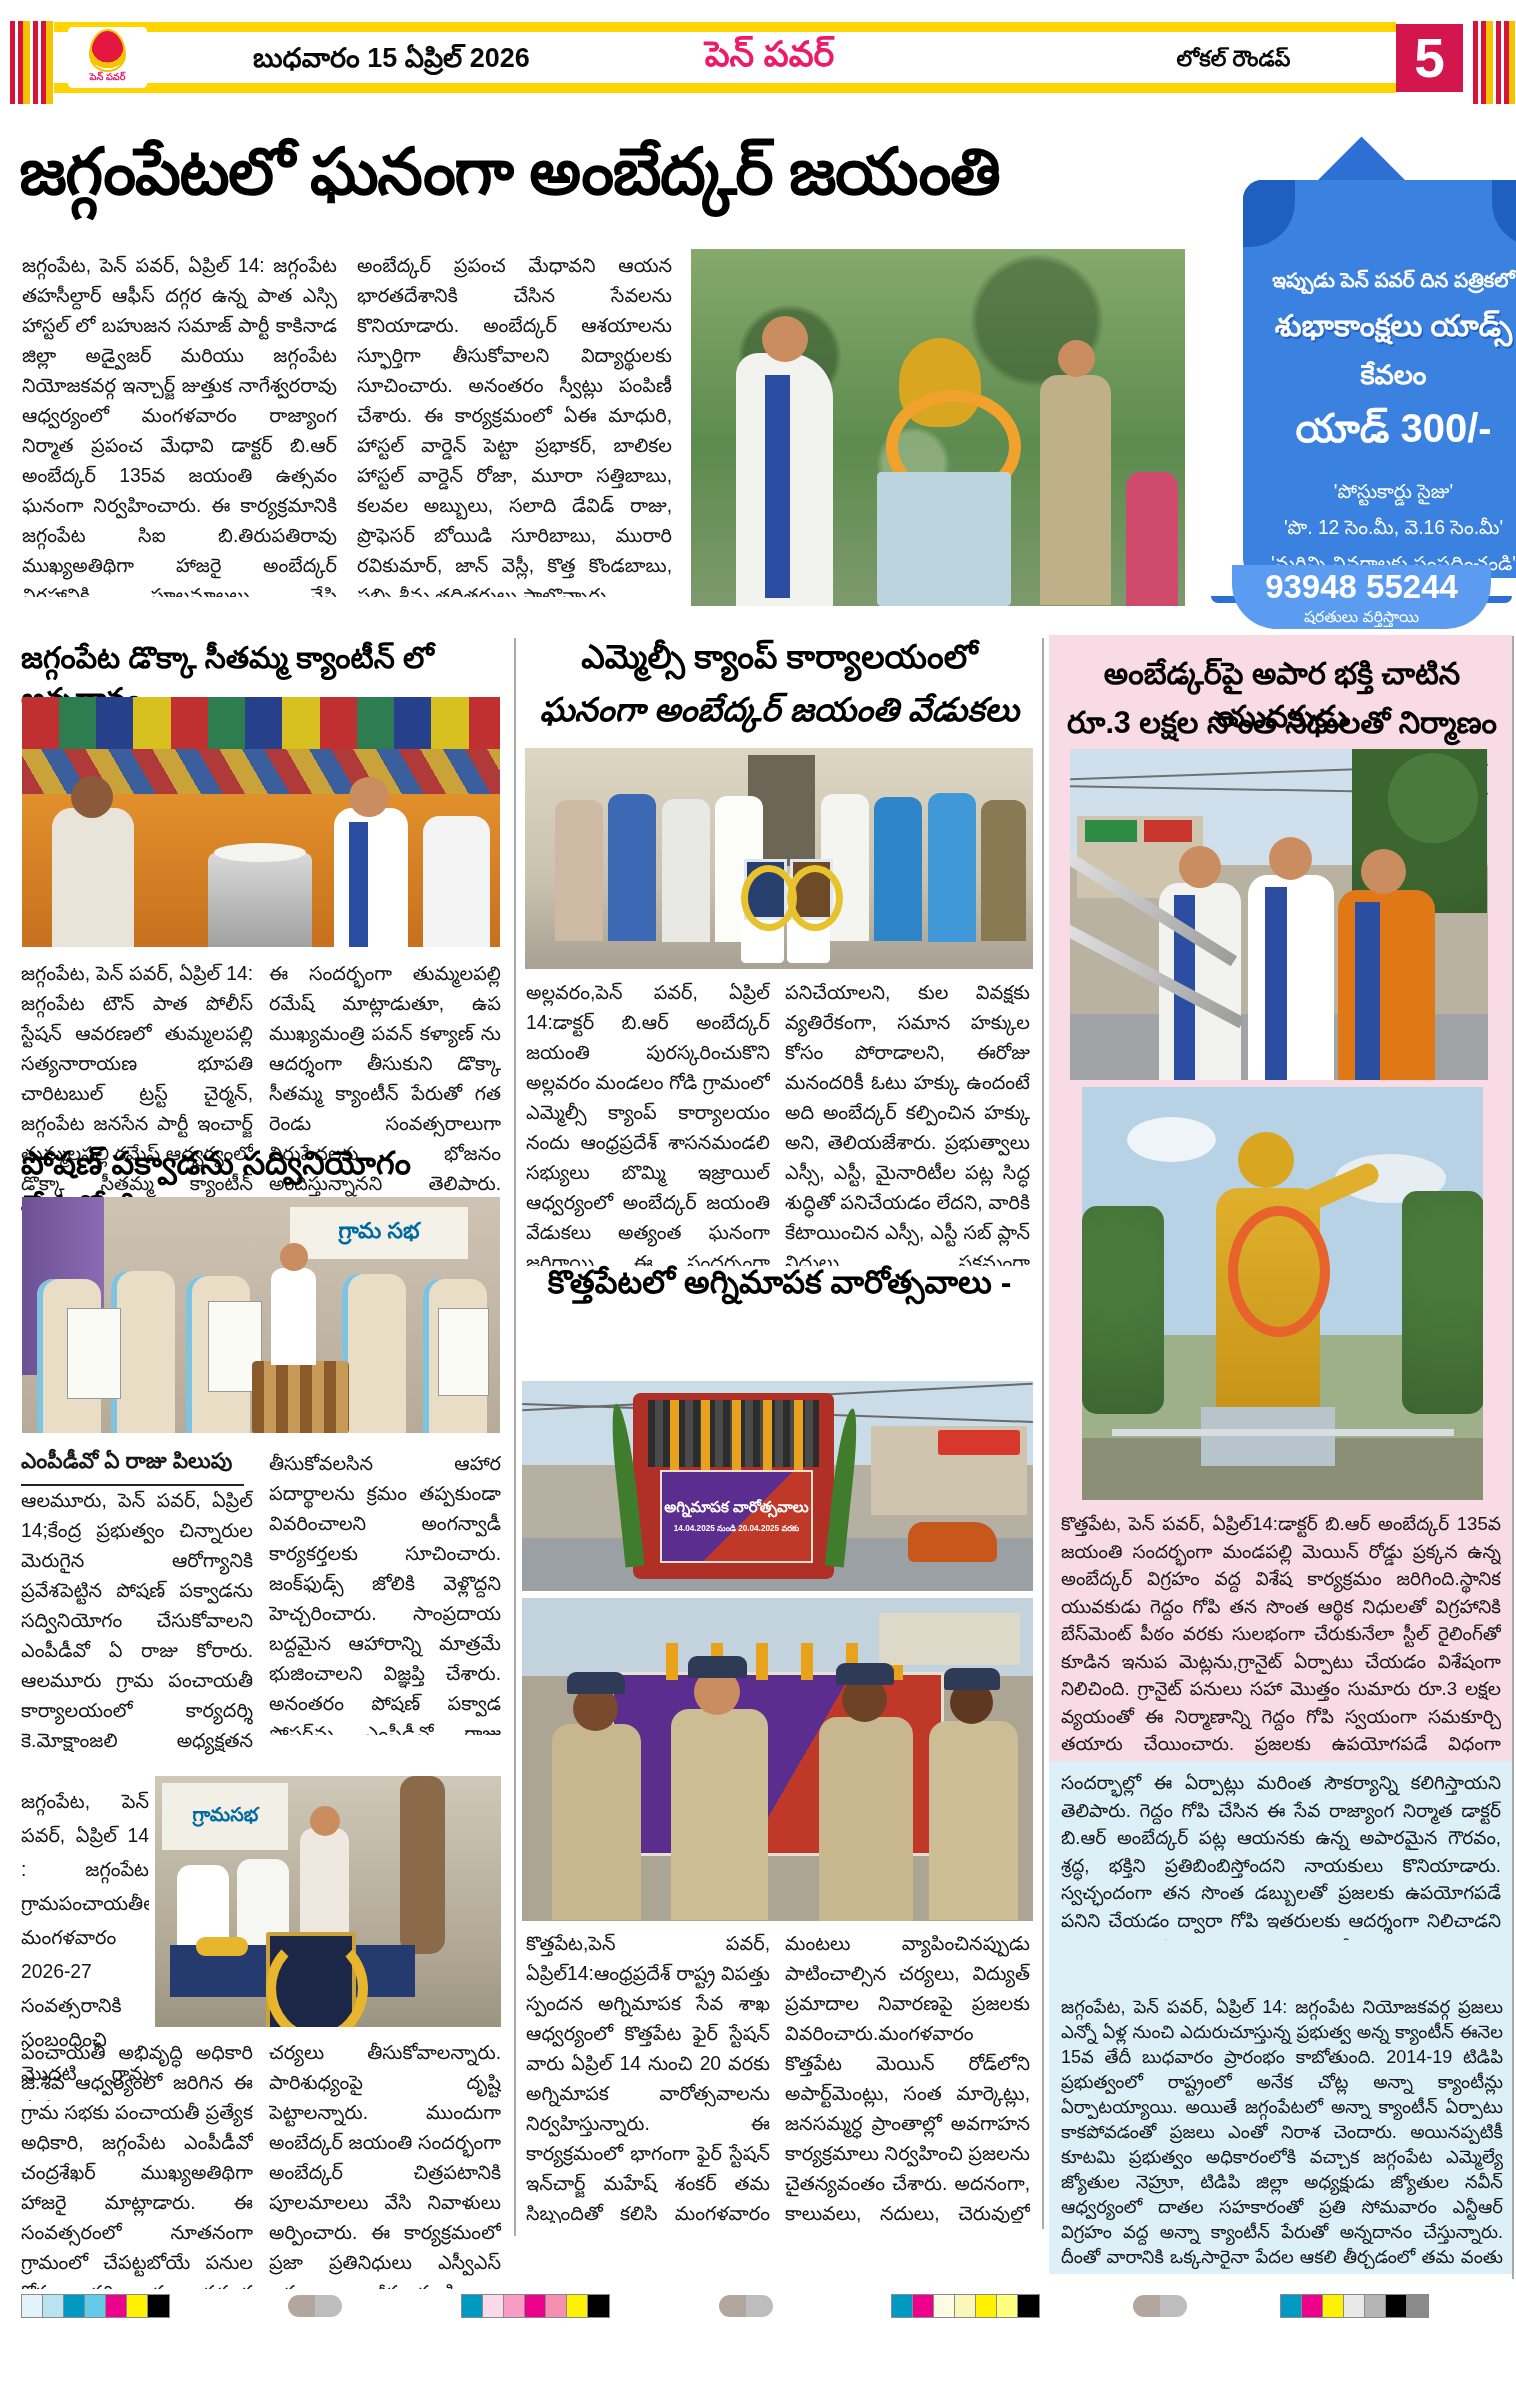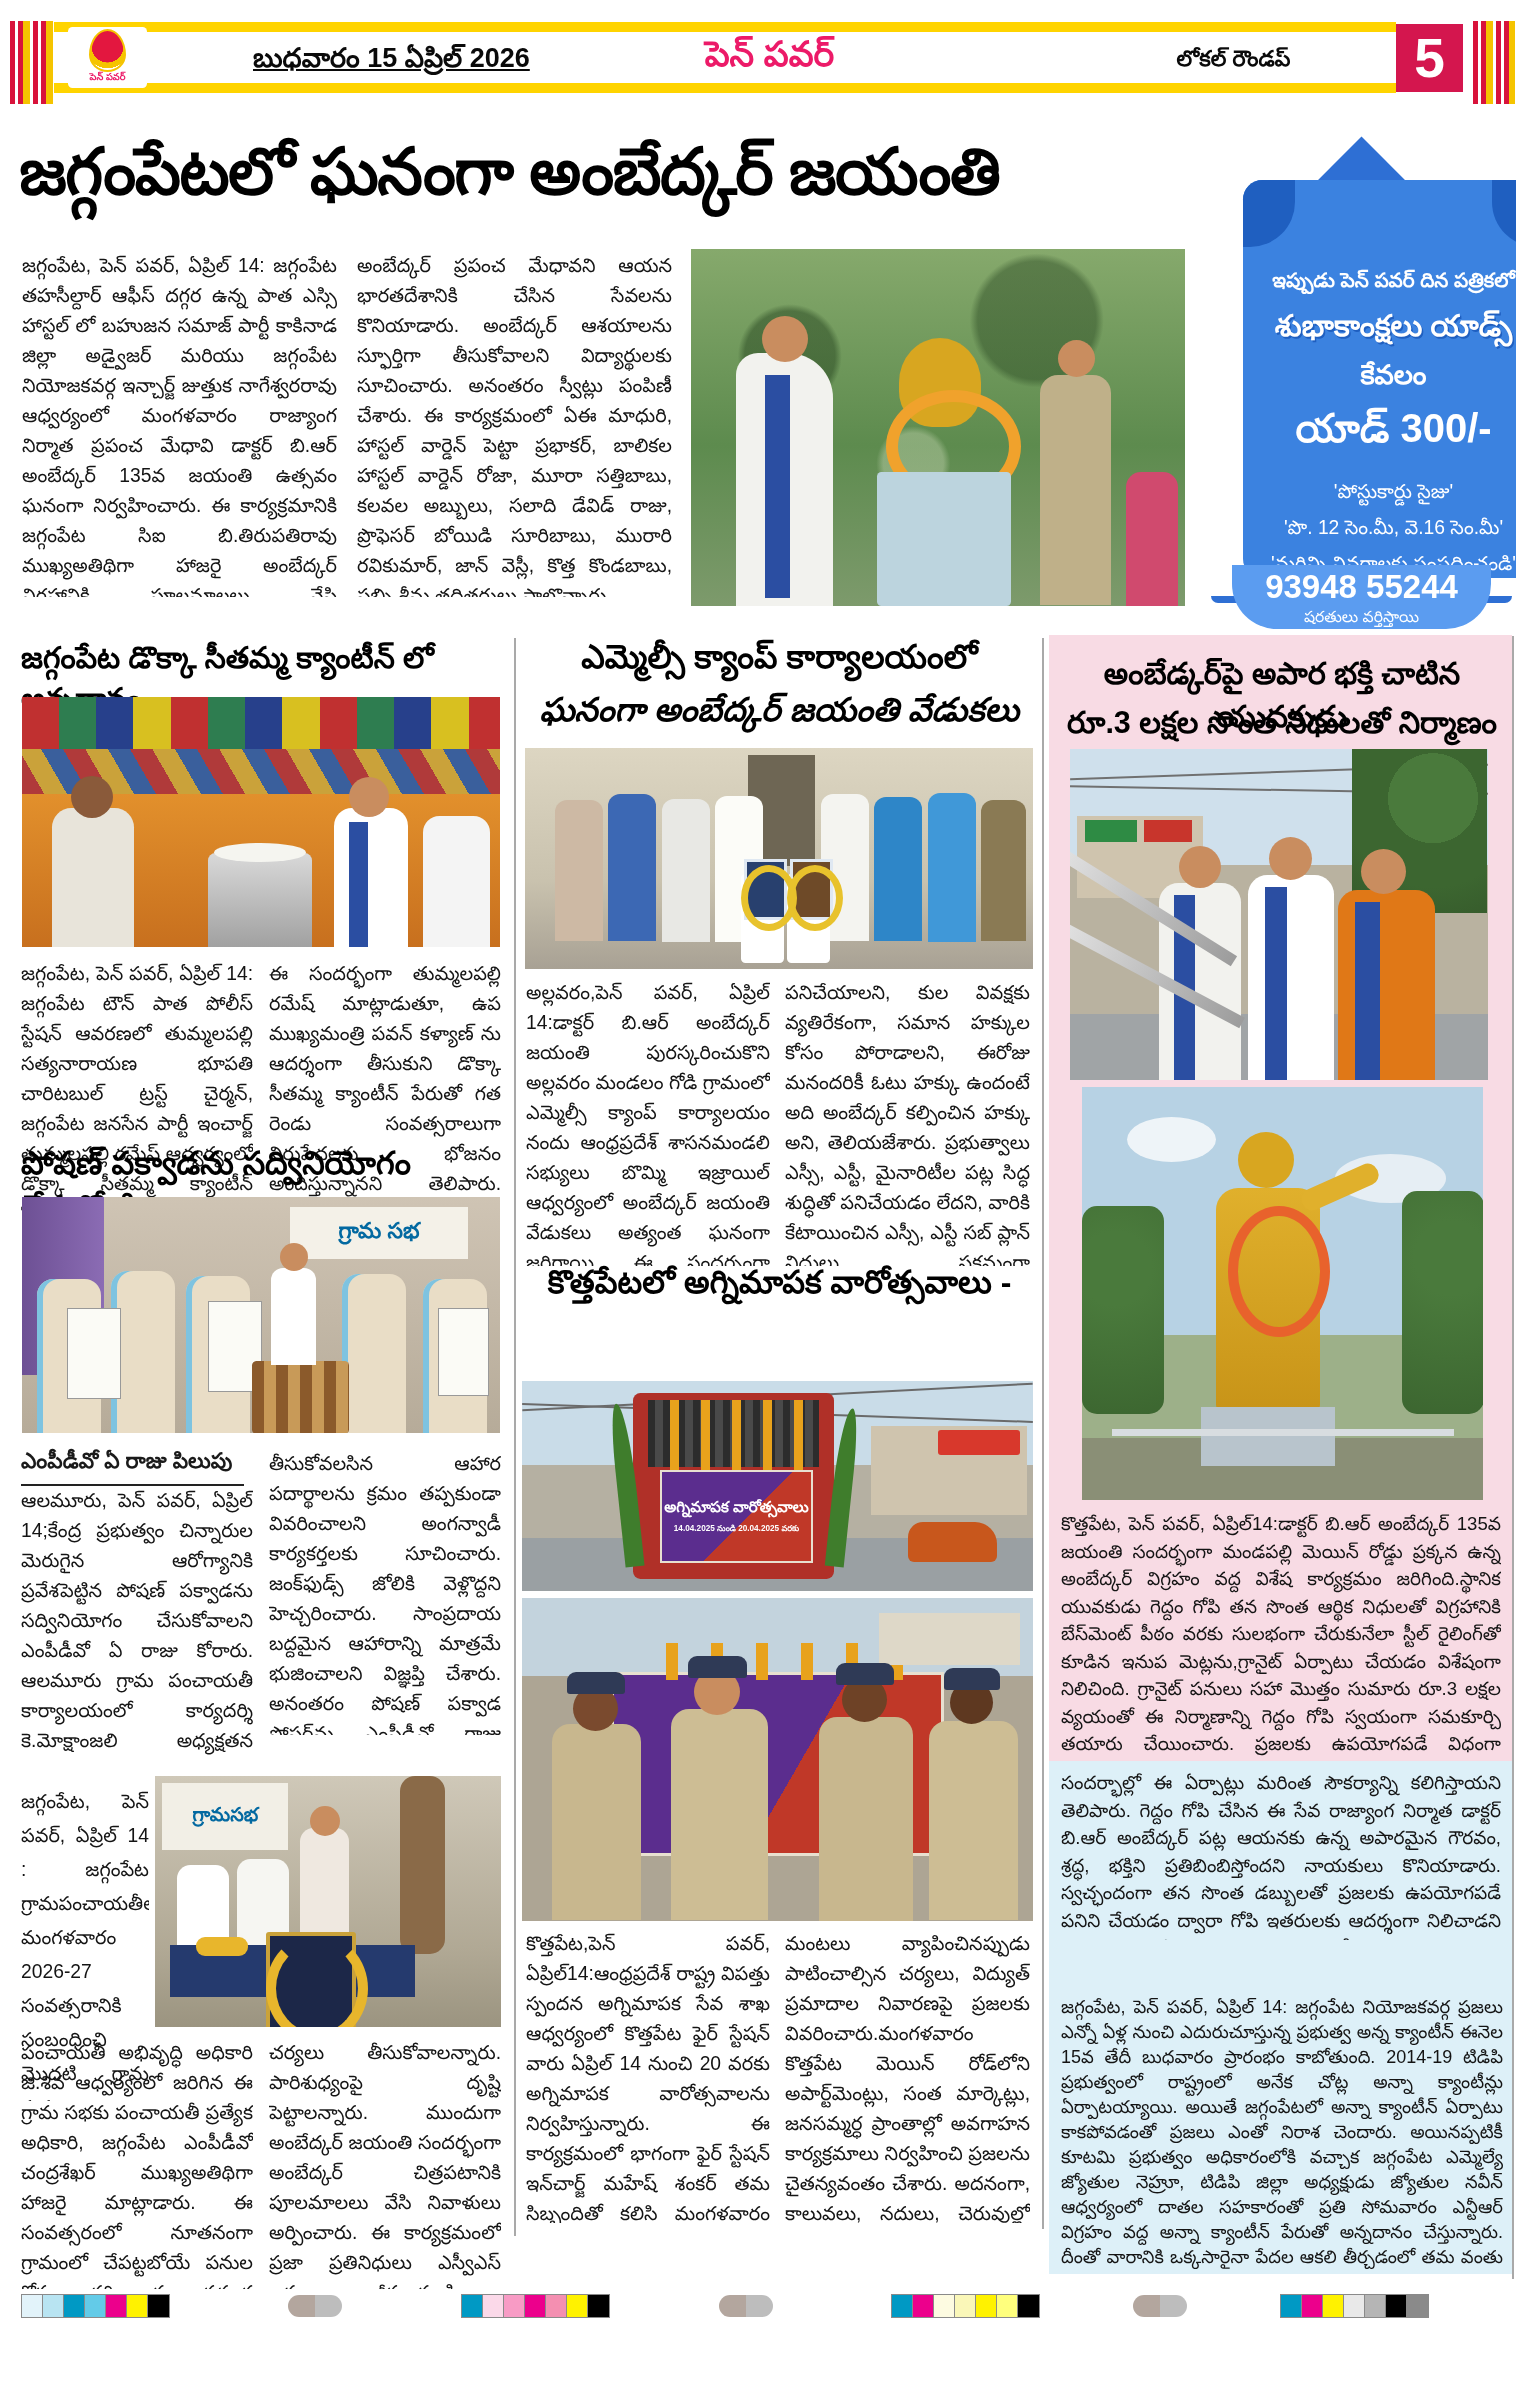--- a/index.html
+++ b/index.html
@@ -59,21 +59,21 @@
   <div class="stripe" style="left:10.4px;top:21px;width:43px;height:83px;"></div>
   <div class="stripe" style="left:1473px;top:21px;width:42px;height:83px;"></div>
   <div class="ybar" style="left:54px;top:22px;width:1342px;height:9.7px;"></div>
   <div class="ybar" style="left:54px;top:83px;width:1342px;height:9.7px;"></div>
 
   <div class="logo-card" style="left:68px;top:27px;width:79px;height:61px;">
     <div class="logo-shield"></div>
     <div class="logo-txt">పెన్ పవర్</div>
   </div>
 
-  <div class="abs date-txt" style="left:253px;top:43px;width:342px;text-decoration:underline;">బుధవారం 15 ఏప్రిల్ 2026</div>
+  <div class="abs date-txt" style="left:253px;top:43px;width:342px;">బుధవారం 15 ఏప్రిల్ 2026</div>
   <div class="abs masthead" style="left:647px;top:34px;width:245px;">పెన్ పవర్</div>
   <div class="abs section-txt" style="left:1137px;top:46px;width:193px;">లోకల్ రౌండప్</div>
   <div class="pagebox" style="left:1396px;top:24px;width:67px;height:68px;">5</div>
 
   <div class="abs headline h-main" style="left:19.3px;top:125px;width:1159px;">జగ్గంపేటలో ఘనంగా అంబేద్కర్ జయంతి</div>
   <div class="abs body-col" style="left:22px;top:251px;width:315px;height:346px;">జగ్గంపేట, పెన్ పవర్, ఏప్రిల్ 14: జగ్గంపేట తహసీల్దార్ ఆఫీస్ దగ్గర ఉన్న పాత ఎస్సి హాస్టల్ లో బహుజన సమాజ్ పార్టీ కాకినాడ జిల్లా అడ్వైజర్ మరియు జగ్గంపేట నియోజకవర్గ ఇన్చార్జ్ జుత్తుక నాగేశ్వరరావు ఆధ్వర్యంలో మంగళవారం రాజ్యాంగ నిర్మాత ప్రపంచ మేధావి డాక్టర్ బి.ఆర్ అంబేద్కర్ 135వ జయంతి ఉత్సవం ఘనంగా నిర్వహించారు. ఈ కార్యక్రమానికి జగ్గంపేట సిఐ బి.తిరుపతిరావు ముఖ్యఅతిథిగా హాజరై అంబేద్కర్ విగ్రహానికి పూలమాలలు వేసి నివాళులర్పించారు.</div>
   <div class="abs body-col" style="left:357px;top:251px;width:315px;height:346px;">అంబేద్కర్ ప్రపంచ మేధావని ఆయన భారతదేశానికి చేసిన సేవలను కొనియాడారు. అంబేద్కర్ ఆశయాలను స్ఫూర్తిగా తీసుకోవాలని విద్యార్థులకు సూచించారు. అనంతరం స్వీట్లు పంపిణీ చేశారు. ఈ కార్యక్రమంలో ఏఈ మాధురి, హాస్టల్ వార్డెన్ పెట్టా ప్రభాకర్, బాలికల హాస్టల్ వార్డెన్ రోజా, మూరా సత్తిబాబు, కలవల అబ్బులు, సలాది డేవిడ్ రాజు, ప్రొఫెసర్ బోయిడి సూరిబాబు, మురారి రవికుమార్, జాన్ వెస్లీ, కొత్త కొండబాబు, సబ్బి శ్రీను తదితరులు పాల్గొన్నారు.</div>
 
   <div class="photo" style="left:691px;top:249px;width:494px;height:357px;background:linear-gradient(180deg,#86a96c,#5d8b4e 55%,#7d9a6c);">
     <div class="ph" style="left:0;top:0;width:100%;height:100%;background:radial-gradient(circle at 20% 30%,rgba(30,60,25,.45) 0 45px,transparent 52px),radial-gradient(circle at 70% 20%,rgba(30,60,25,.4) 0 59px,transparent 67px),radial-gradient(circle at 45% 60%,rgba(220,230,200,.35) 0 30px,transparent 37px);"></div>

